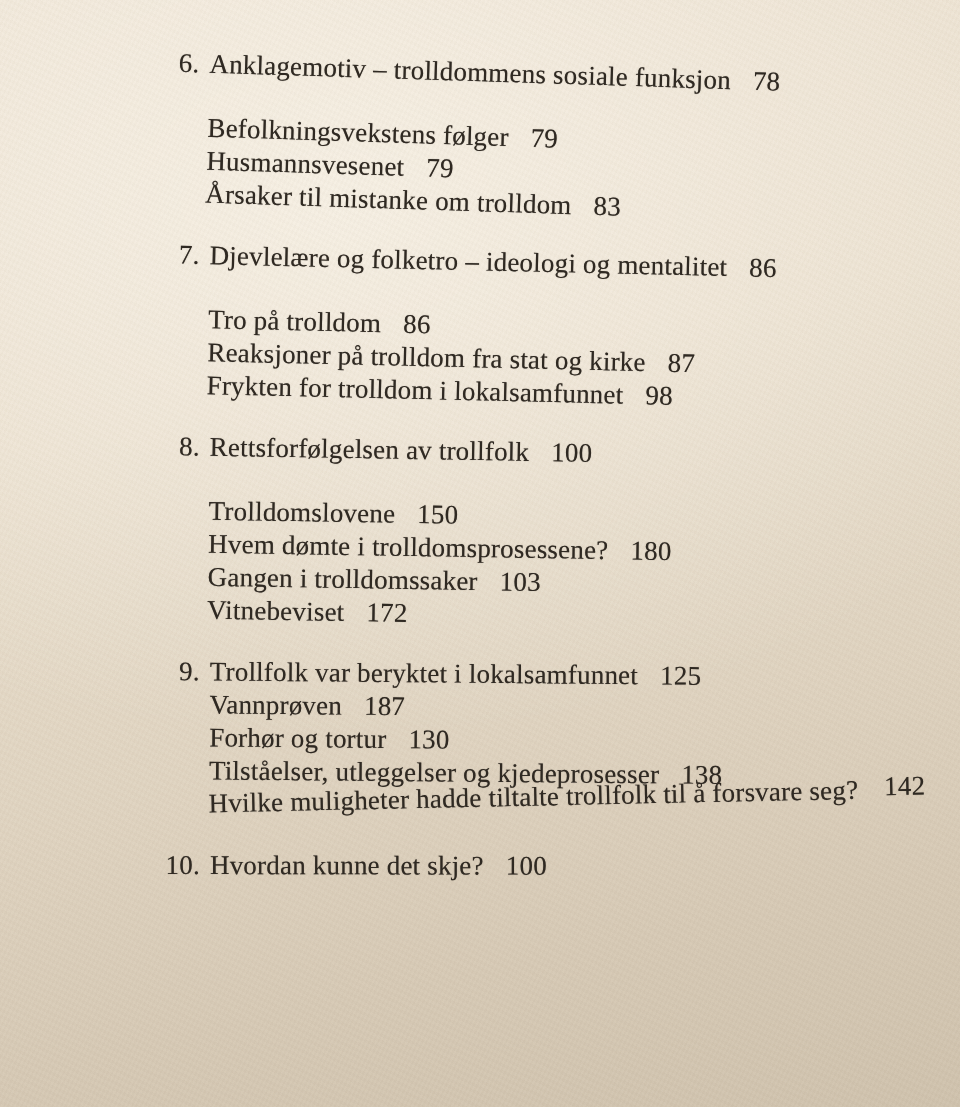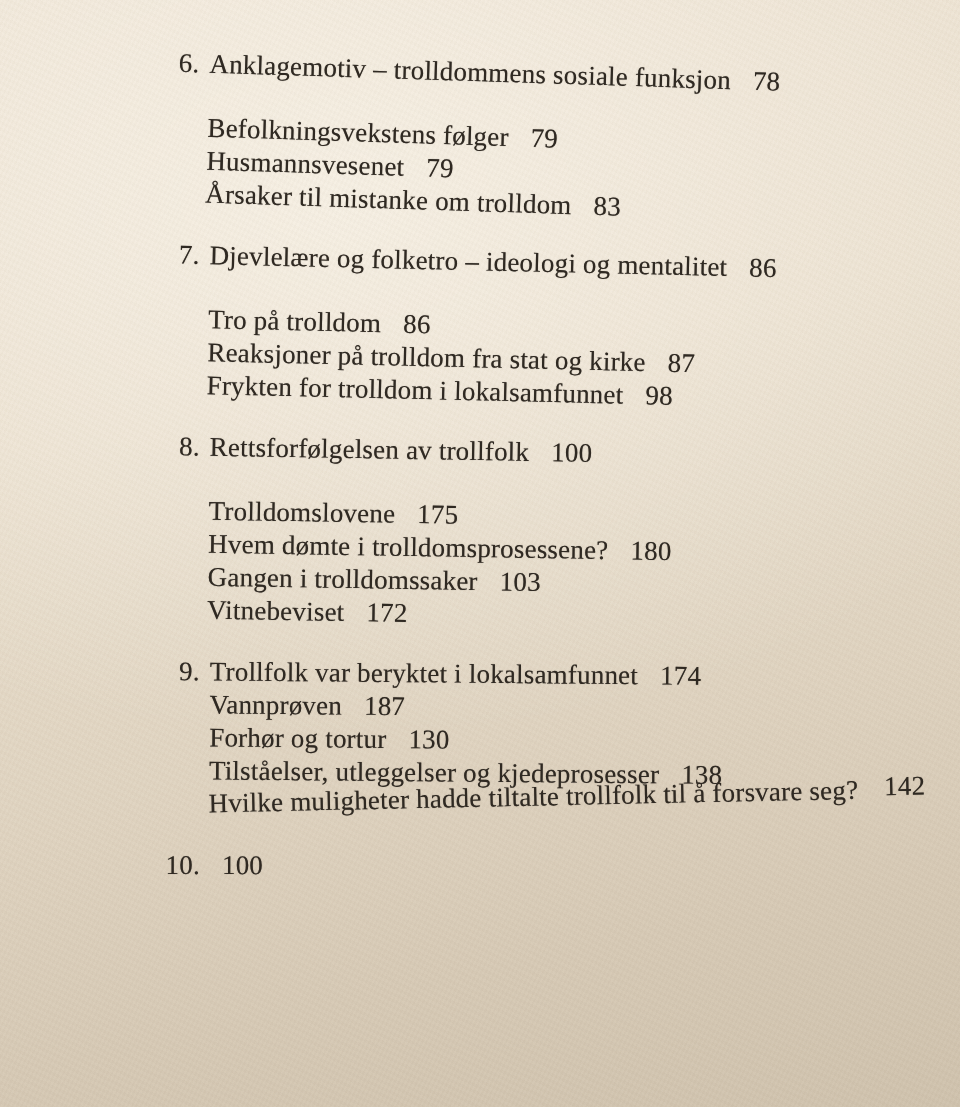--- a/index.html
+++ b/index.html
@@ -114,41 +114,41 @@
     </div>
 
     <div class="chapter tilt-c">
       <div class="entry-row chapter-heading gap-after">
         <span class="num-col">8.</span>
         <span class="title-col">Rettsforfølgelsen av trollfolk</span>
         <span class="page-no">100</span>
       </div>
       <div class="entry-row sub-row">
         <span>Trolldomslovene</span>
-        <span class="page-no">175</span>
+        <span class="page-no">150</span>
       </div>
       <div class="entry-row sub-row">
         <span>Hvem dømte i trolldomsprosessene?</span>
         <span class="page-no">180</span>
       </div>
       <div class="entry-row sub-row">
         <span>Gangen i trolldomssaker</span>
         <span class="page-no">103</span>
       </div>
       <div class="entry-row sub-row">
         <span>Vitnebeviset</span>
         <span class="page-no">172</span>
       </div>
     </div>
 
     <div class="chapter tilt-d">
       <div class="entry-row chapter-heading">
         <span class="num-col">9.</span>
         <span class="title-col">Trollfolk var beryktet i lokalsamfunnet</span>
-        <span class="page-no">174</span>
+        <span class="page-no">125</span>
       </div>
       <div class="entry-row sub-row">
         <span>Vannprøven</span>
         <span class="page-no">187</span>
       </div>
       <div class="entry-row sub-row">
         <span>Forhør og tortur</span>
         <span class="page-no">130</span>
       </div>
       <div class="entry-row sub-row">
@@ -157,18 +157,19 @@
       </div>
       <div class="entry-row sub-row tilt-up">
         <span>Hvilke muligheter hadde tiltalte trollfolk til å forsvare seg?</span>
         <span class="page-no">142</span>
       </div>
     </div>
 
     <div class="chapter tilt-e">
       <div class="entry-row chapter-heading">
         <span class="num-col">10.</span>
+        <span class="title-col">Hvordan kunne det skje?</span>
         <span class="page-no">100</span>
       </div>
     </div>
 
   </div>
 </div>
 
 </body></html>

